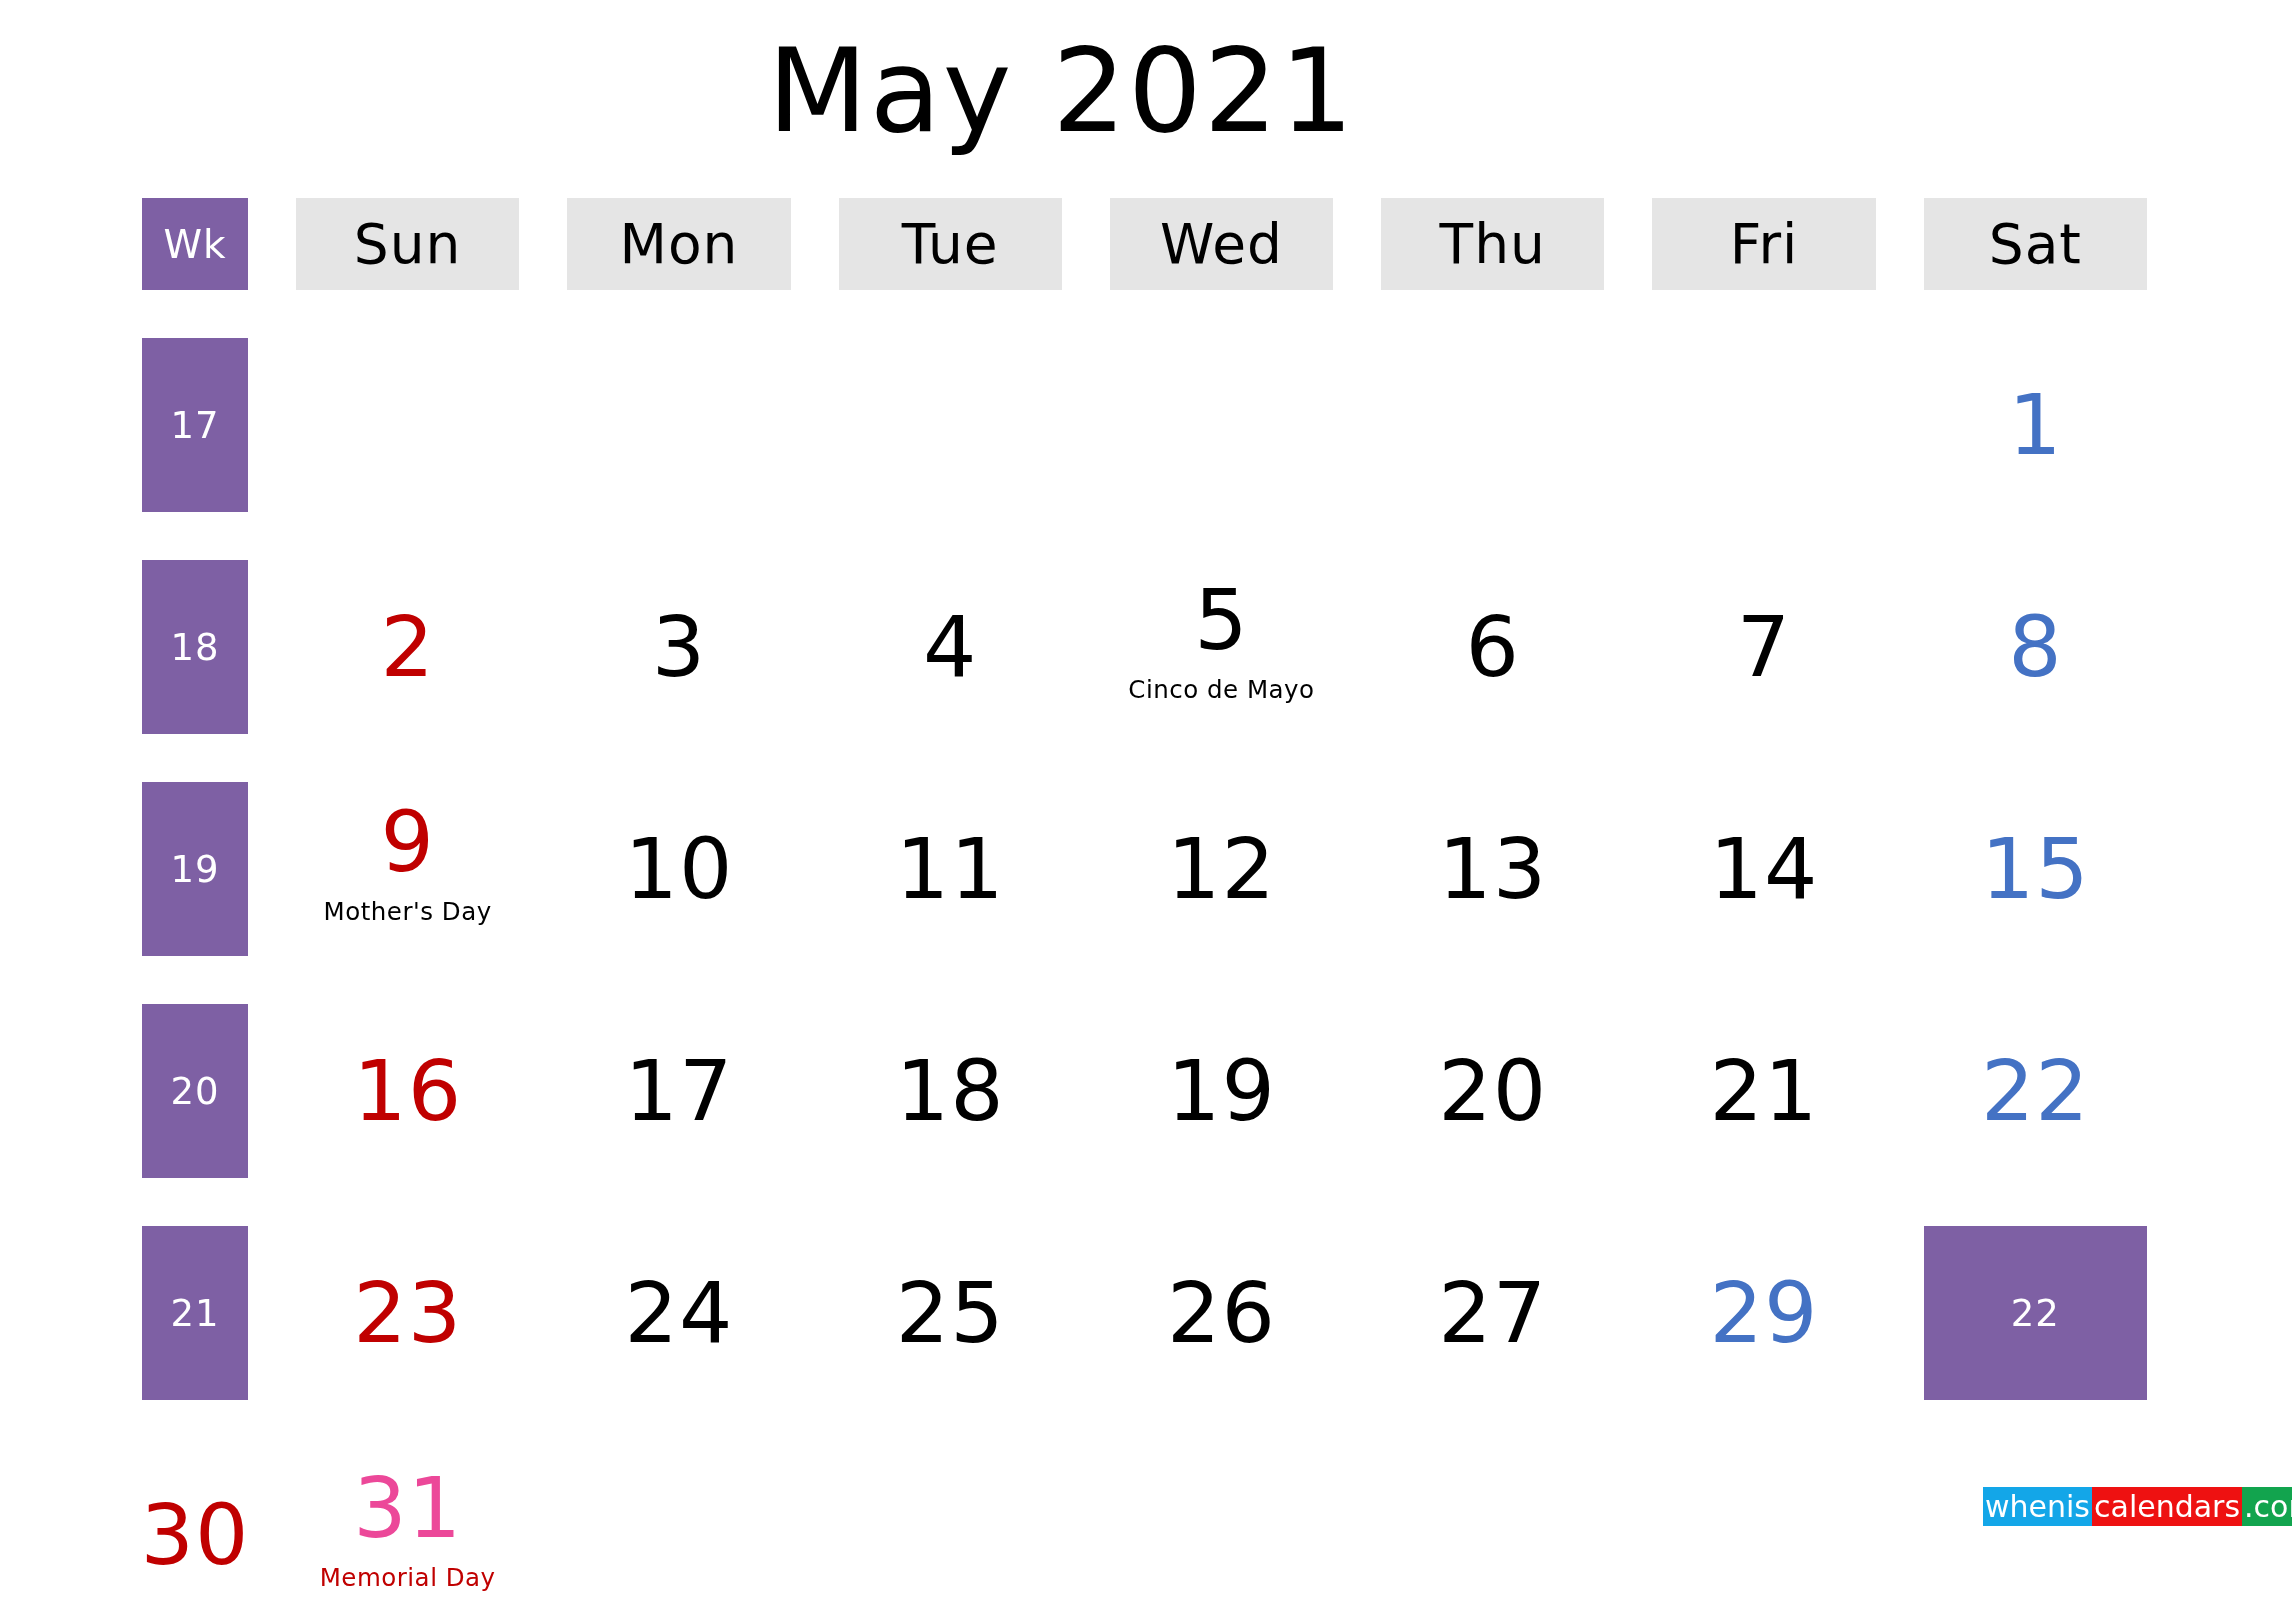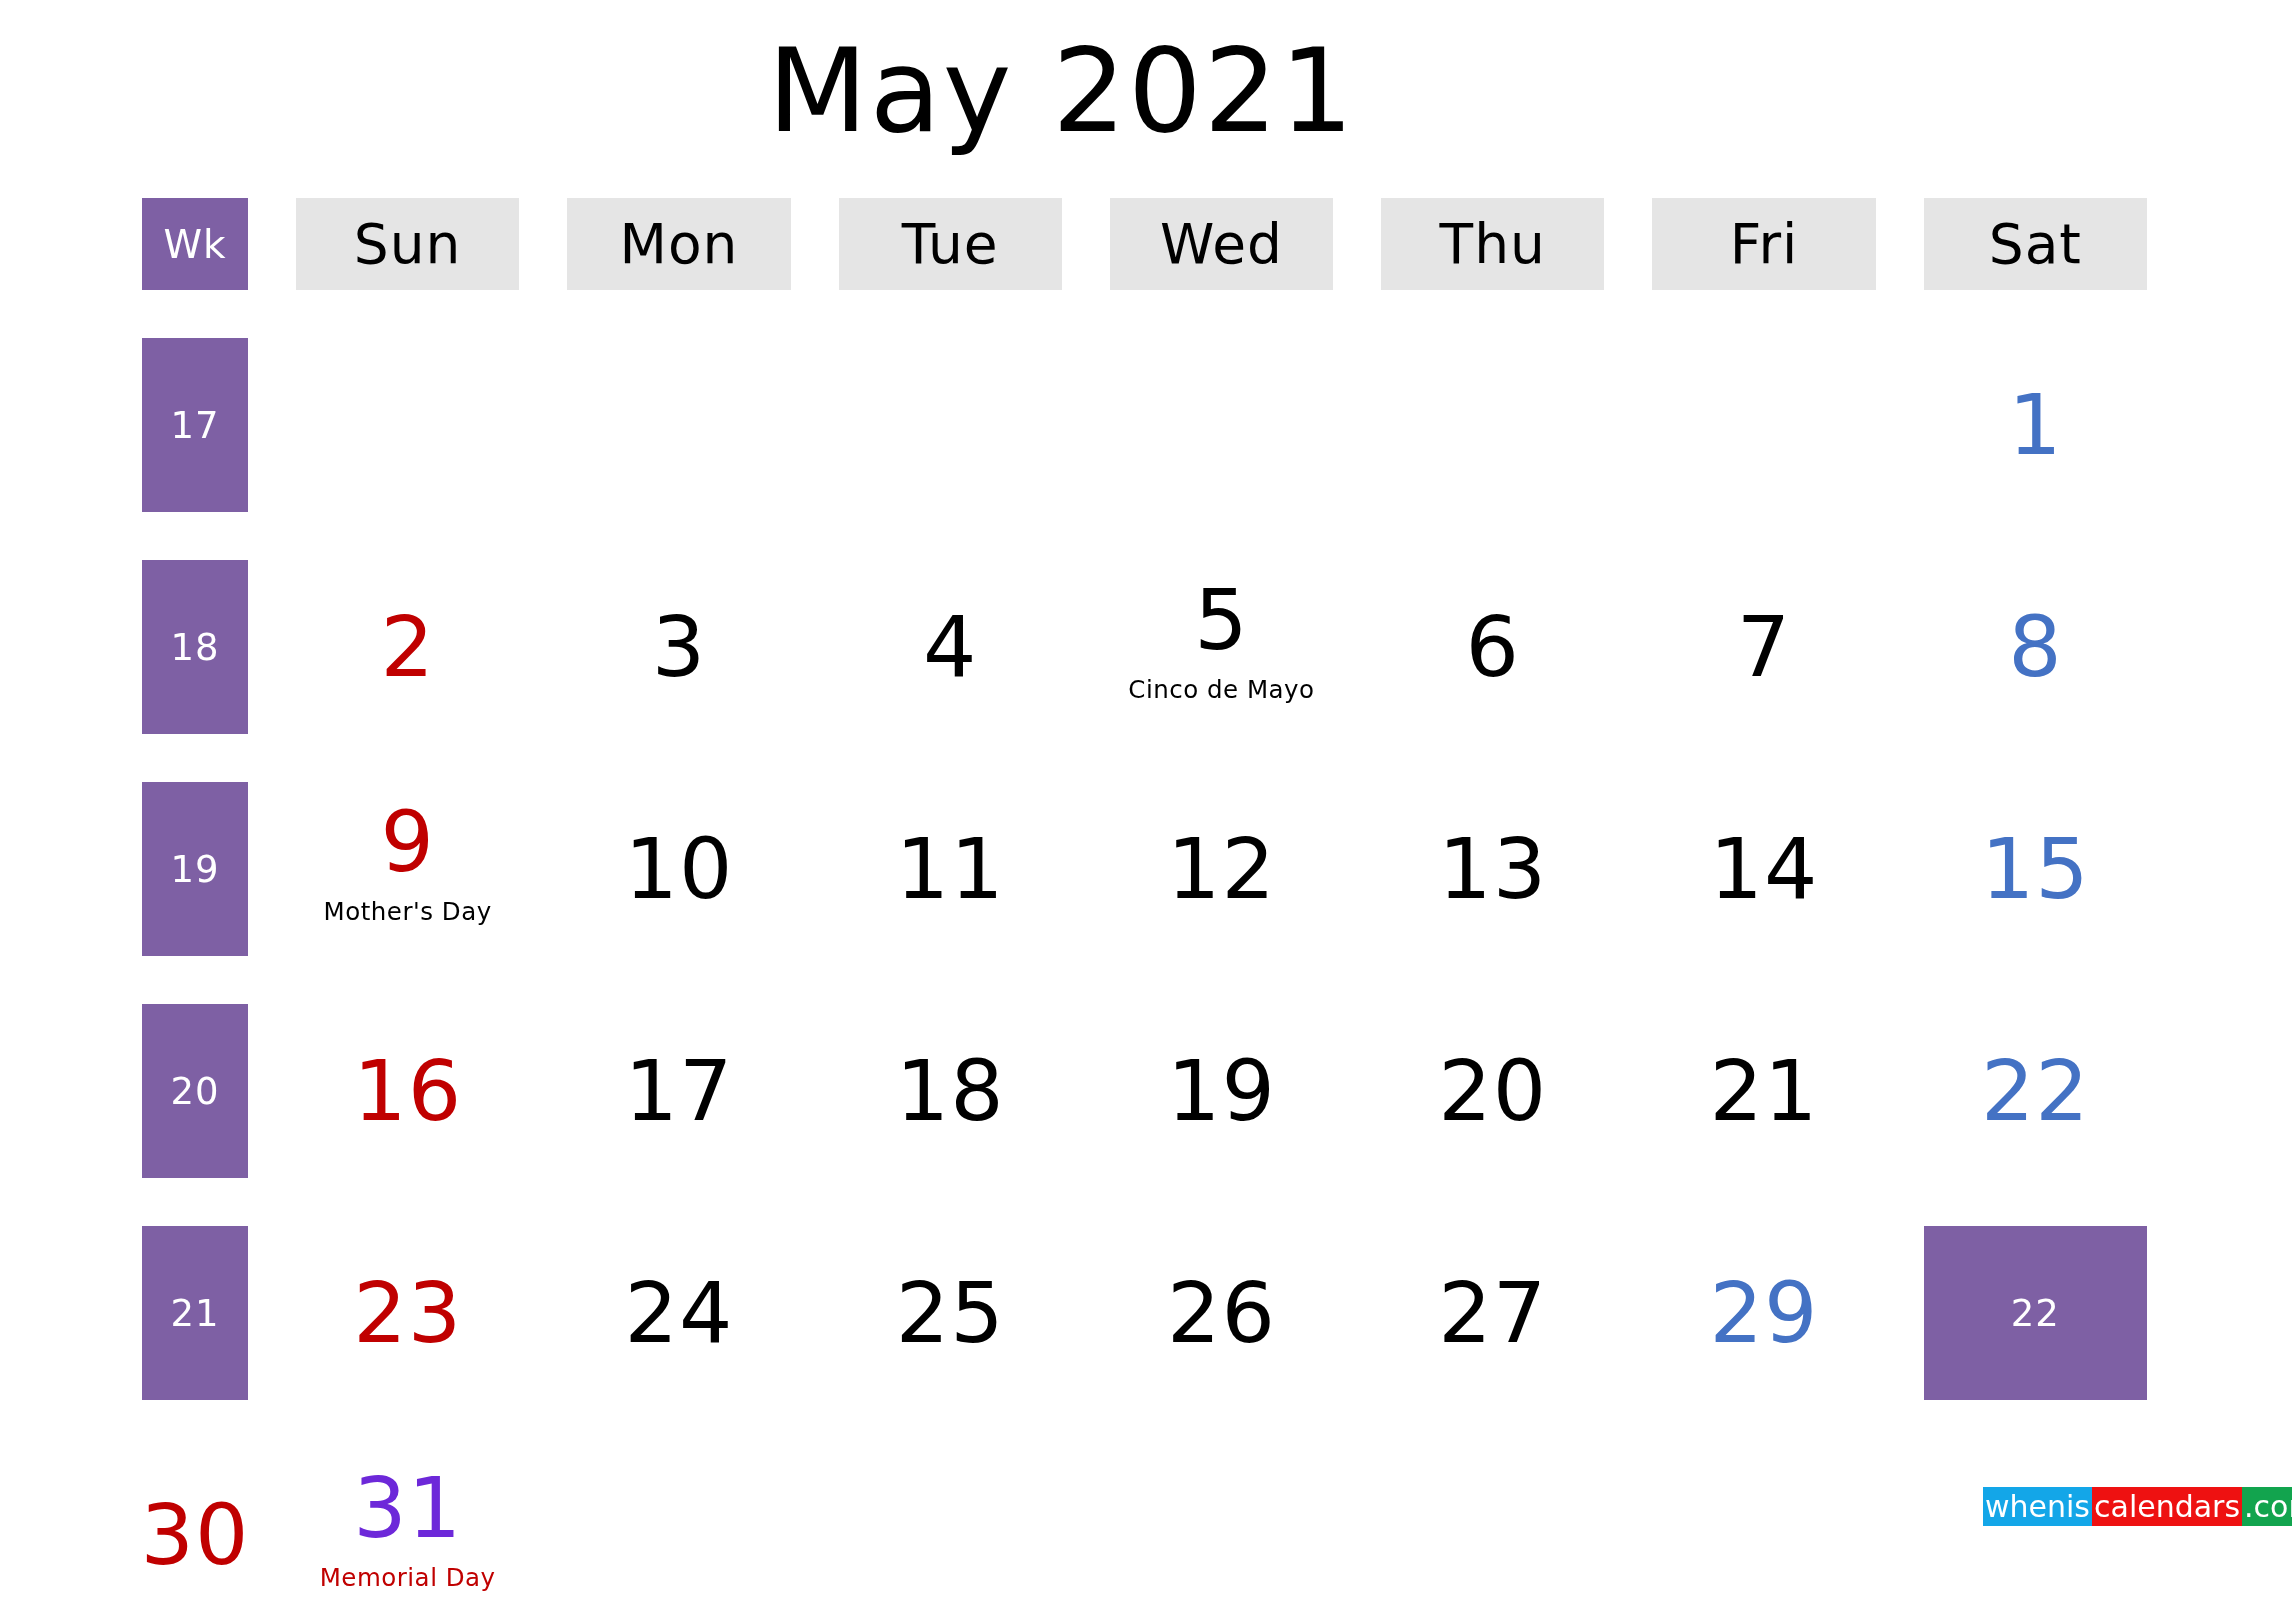--- a/index.html
+++ b/index.html
@@ -95,21 +95,21 @@
     box-sizing: border-box;
   }
   .day-num {
     font-size: 84px;
     line-height: 1;
     color: #000000;
     letter-spacing: 1px;
   }
   .day-num.weekend-sun { color: #c00000; }
   .day-num.weekend-sat { color: #4472c4; }
-  .day-num.holiday-red { color: #6d28d9; text-align: center; }
+  .day-num.holiday-red { color: #ec4899; text-align: center; }
   .day-note {
     margin-top: 13.7px;
     font-size: 24.5px;
     color: #000000;
     letter-spacing: 0.5px;
     white-space: nowrap;
   }
   .day-note.note-red { color: #c00000; }
   .day-cell.empty .day-num { visibility: hidden; }
 

